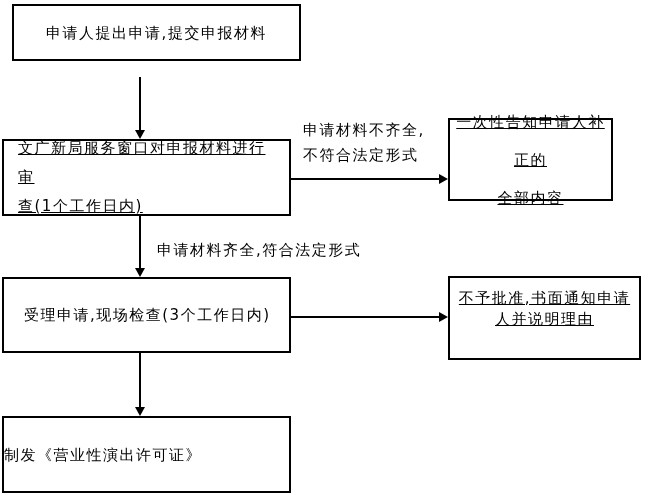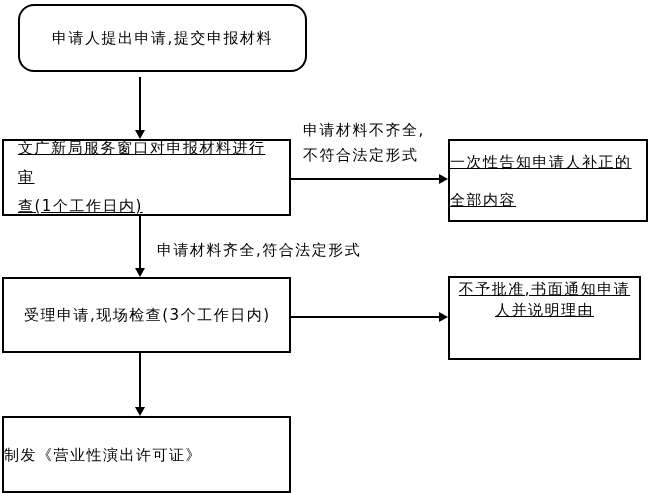--- a/index.html
+++ b/index.html
@@ -35,25 +35,25 @@
     display: flex;
     align-items: center;
     justify-content: flex-start;
   }
   .node-multiline {
     display: flex;
     flex-direction: column;
     justify-content: center;
     text-decoration: underline;
   }
-  .node-apply        { left: 18px;   top: 4px;   width: 289px; height: 68px; border-radius: 16px; }
+  .node-apply        { left: 12px;   top: 4px;   width: 289px; height: 57px; }
   .node-review       { left: 2px;   top: 139px; width: 289px; height: 77px; padding: 0 12px 0 14px; line-height: 29px; }
-  .node-notify       { left: 448px; top: 139px; width: 200px; height: 83px; text-align: left; line-height: 38px; }
+  .node-notify       { left: 448px; top: 118px; width: 165px; height: 83px; text-align: center; line-height: 38px; }
   .node-accept       { left: 2px;   top: 277px; width: 289px; height: 76px; padding-left: 20px; }
-  .node-reject       { left: 448px; top: 276px; width: 193px; height: 84px; text-align: center; line-height: 21px; padding-top: 1px; }
+  .node-reject       { left: 448px; top: 276px; width: 193px; height: 84px; text-align: center; line-height: 21px; padding-top: 10px; }
   .node-issue        { left: 2px;   top: 416px; width: 289px; height: 77px; }
   .node-reject.node-multiline { justify-content: flex-start; }
 
   .edge-label {
     position: absolute;
     font-size: 15px;
     letter-spacing: 1.5px;
     line-height: 25px;
     background: transparent;
     white-space: nowrap;

